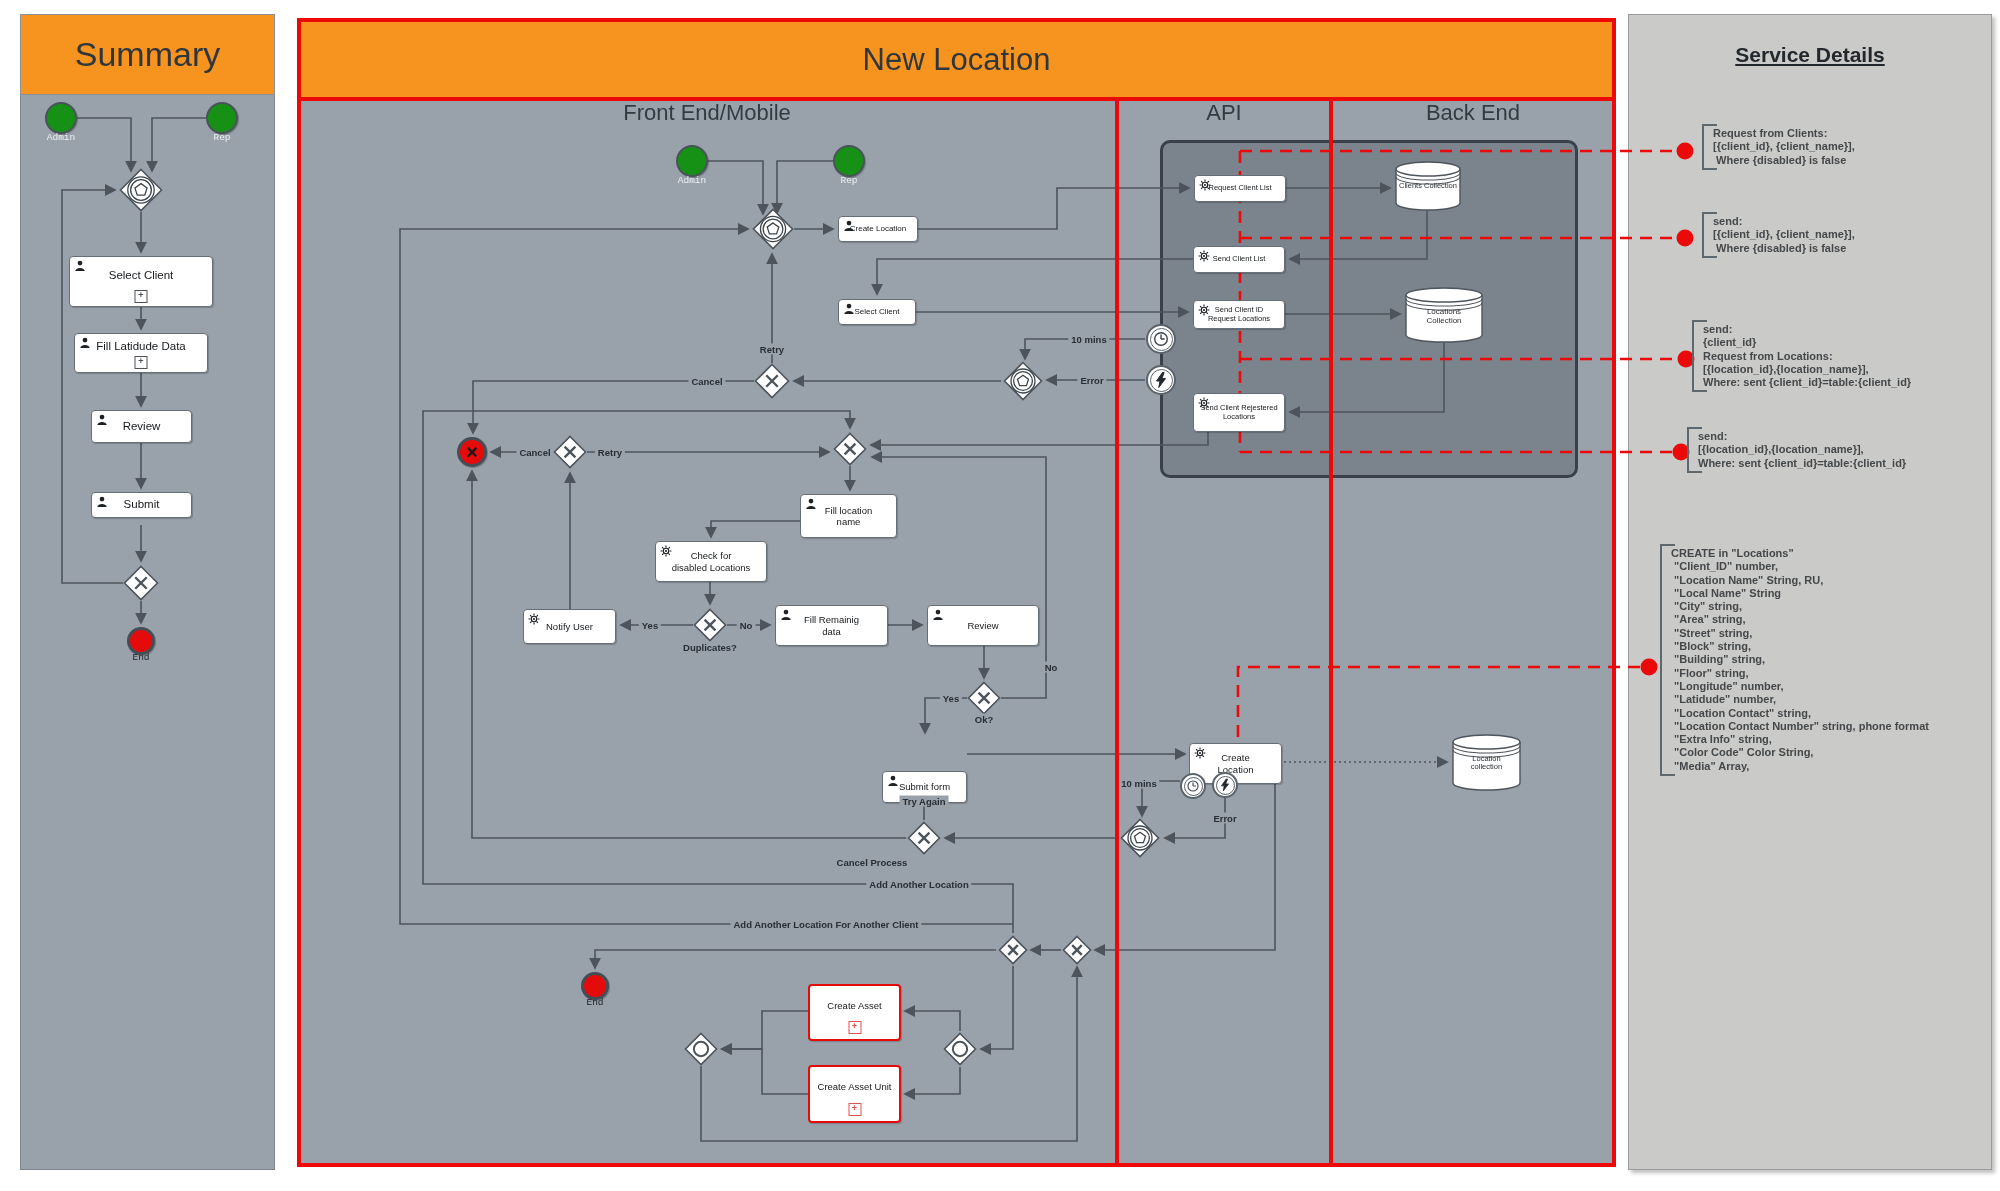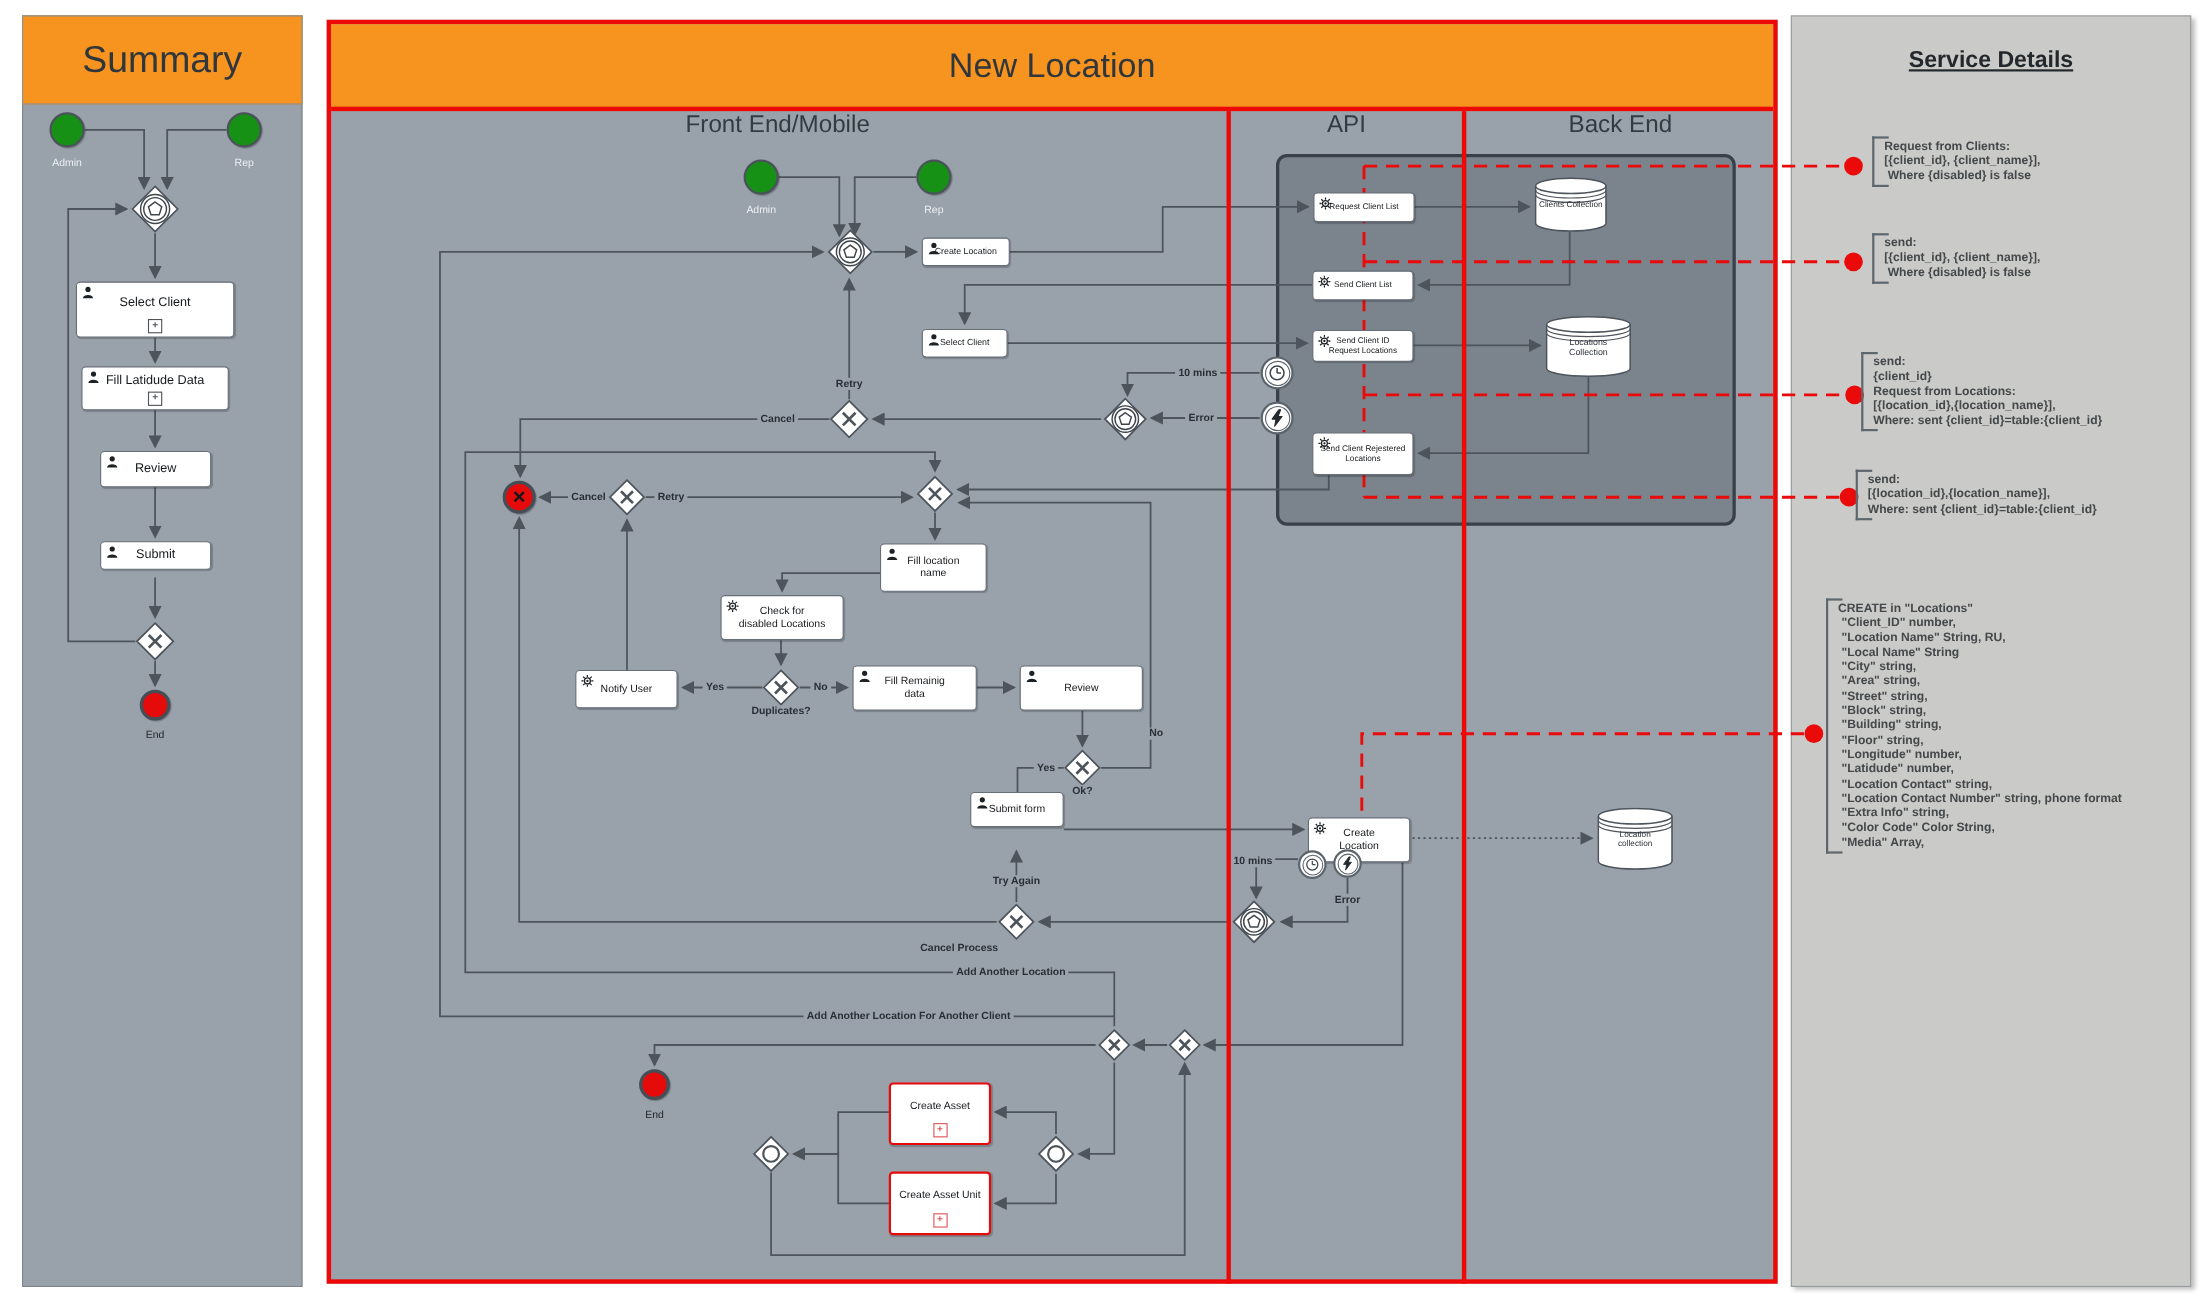--- a/index.html
+++ b/index.html
@@ -27,21 +27,21 @@
   .task{background:#fff;border:1px solid #666e78;border-radius:4px;box-shadow:1px 1px 1px rgba(0,0,0,.2);display:flex;align-items:center;justify-content:center;text-align:center;color:#16191c;}
   .task .lbl{width:100%;line-height:1.18;}
   .subprocess-red{border:2px solid #e60b0b;}
   .icon{position:absolute;left:3px;top:2px;width:14px;height:14px;}
   .icon svg{width:100%;height:100%;}
   .plus{position:absolute;bottom:2px;left:50%;transform:translateX(-50%);width:11px;height:11px;border:1px solid #4c5258;font-size:9px;line-height:9px;font-weight:bold;color:#4c5258;text-align:center;background:#fff;}
   .plus.red{border-color:#e05252;color:#e05252;}
   .circle{border-radius:50%;box-shadow:1px 1px 1px rgba(0,0,0,.25);}
   .start{background:#169116;border:2px solid #4a525a;}
   .end{background:#e60b0b;border:3px solid #454d55;}
-  .clabel{position:absolute;top:100%;left:50%;transform:translateX(-50%);margin-top:11px;font-size:9.5px;white-space:nowrap;}
+  .clabel{position:absolute;top:100%;left:50%;transform:translateX(-50%);margin-top:0;font-size:9.5px;white-space:nowrap;font-family:Liberation Mono, monospace;}
   .clabel.light{color:#eef1f3;} .clabel.dark{color:#1d2125;}
   .xmark{position:absolute;left:0;top:0;width:100%;height:100%;display:flex;align-items:center;justify-content:center;font-size:20px;font-weight:bold;color:#14181c;line-height:1;}
   .bevent{background:#fff;border:2px solid #5b636b;border-radius:50%;}
   .bevent:before{content:"";position:absolute;inset:1.5px;border:1.5px solid #5b636b;border-radius:50%;}
   .bevent svg{position:absolute;inset:0;width:100%;height:100%;padding:3px;box-sizing:border-box;}
   .dblabel{position:absolute;left:0;width:100%;text-align:center;color:#2b3036;line-height:1.15;}
 
   
   .note{position:absolute;z-index:8;}
   .note .bracket{position:absolute;left:0;top:-3px;bottom:-3px;width:13px;border-left:2px solid #5d676e;border-top:2px solid #5d676e;border-bottom:2px solid #5d676e;}
@@ -386,21 +386,21 @@
             <path d="M2.6 13.8 C3.2 9.3 12.8 9.3 13.4 13.8 Z" fill="#1d2226"></path>
           </svg></div>
         <div class="lbl" style="font-size: 9.5px;">
           <div>Review</div>
         </div>
       </div>
       <div class="node" style="left: 967px; top: 681px; width: 34px; height: 34px;"><svg width="34" height="34" viewBox="0 0 34 34">
           <polygon points="17,1.5 32.5,17 17,32.5 1.5,17" fill="#ffffff" stroke="#4d545c" stroke-width="1.6"></polygon>
           <path d="M11.56 11.56 L22.44 22.44 M22.44 11.56 L11.56 22.44" stroke="#4d545c" stroke-width="2.4"></path>
         </svg></div>
-      <div class="node task" style="left: 882px; top: 720px; width: 85px; height: 32px;">
+      <div class="node task" style="left: 882px; top: 771px; width: 85px; height: 32px;">
         <div class="icon"><svg viewBox="0 0 16 16">
             <circle cx="8" cy="4.7" r="2.7" fill="#1d2226"></circle>
             <path d="M2.6 13.8 C3.2 9.3 12.8 9.3 13.4 13.8 Z" fill="#1d2226"></path>
           </svg></div>
         <div class="lbl" style="font-size: 9.5px;">
           <div>Submit form</div>
         </div>
       </div>
       <div class="node task" style="left: 1189px; top: 743px; width: 93px; height: 41px;">
         <div class="icon"><svg viewBox="0 0 16 16">

